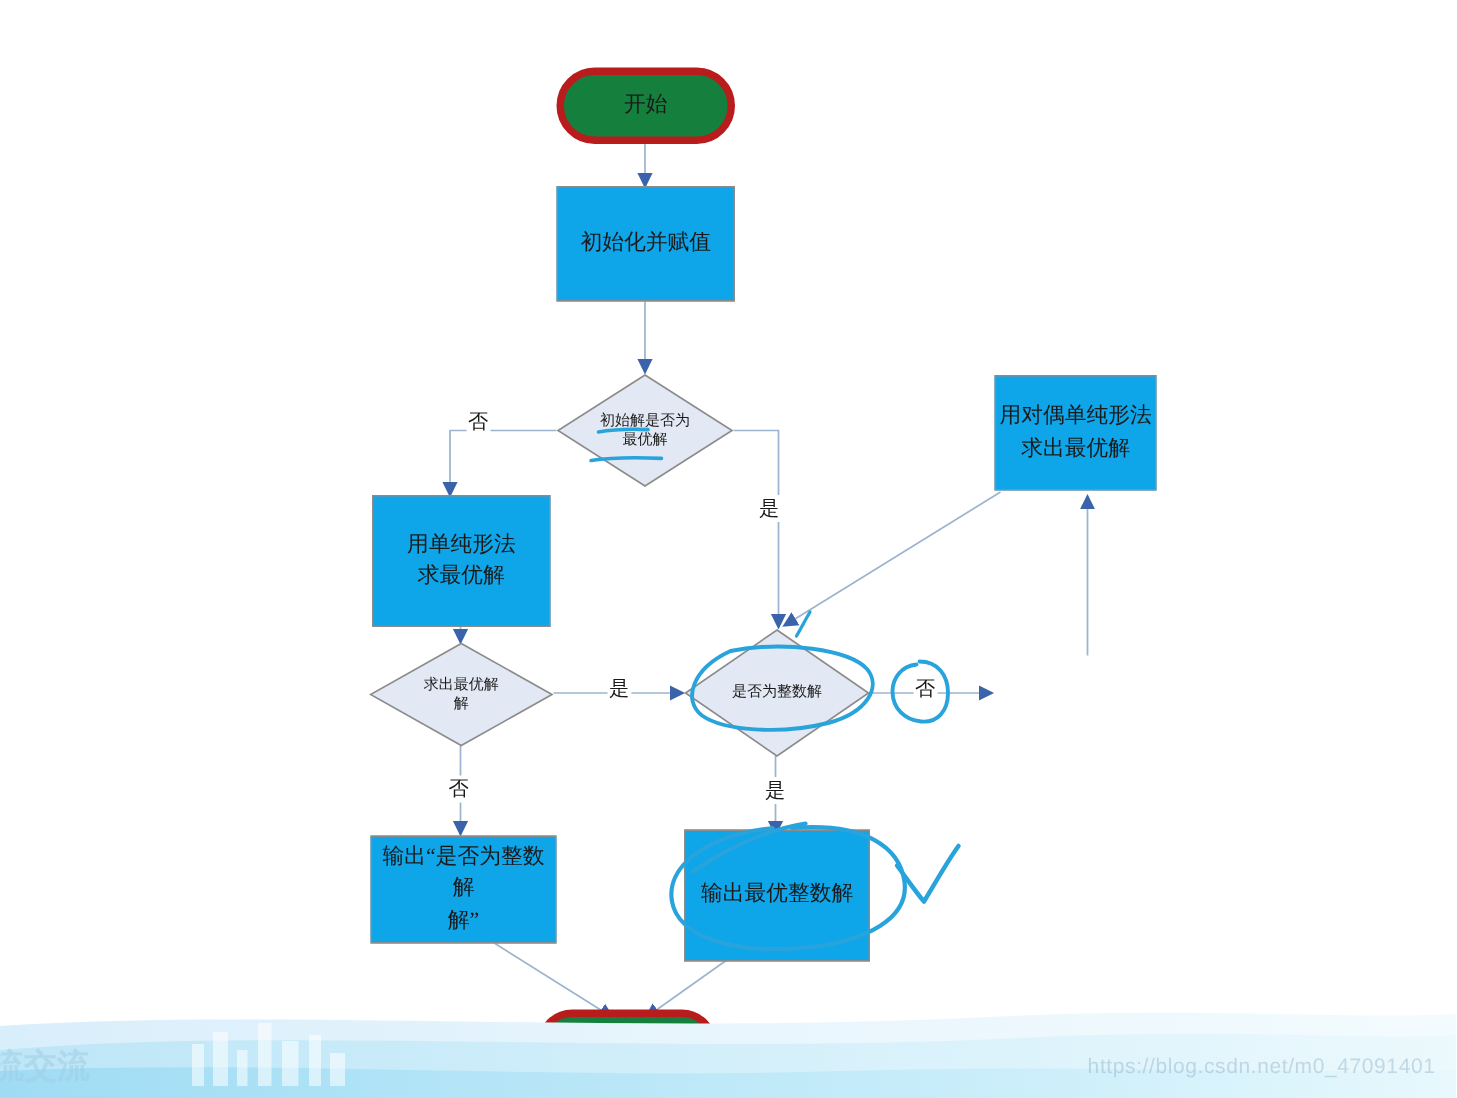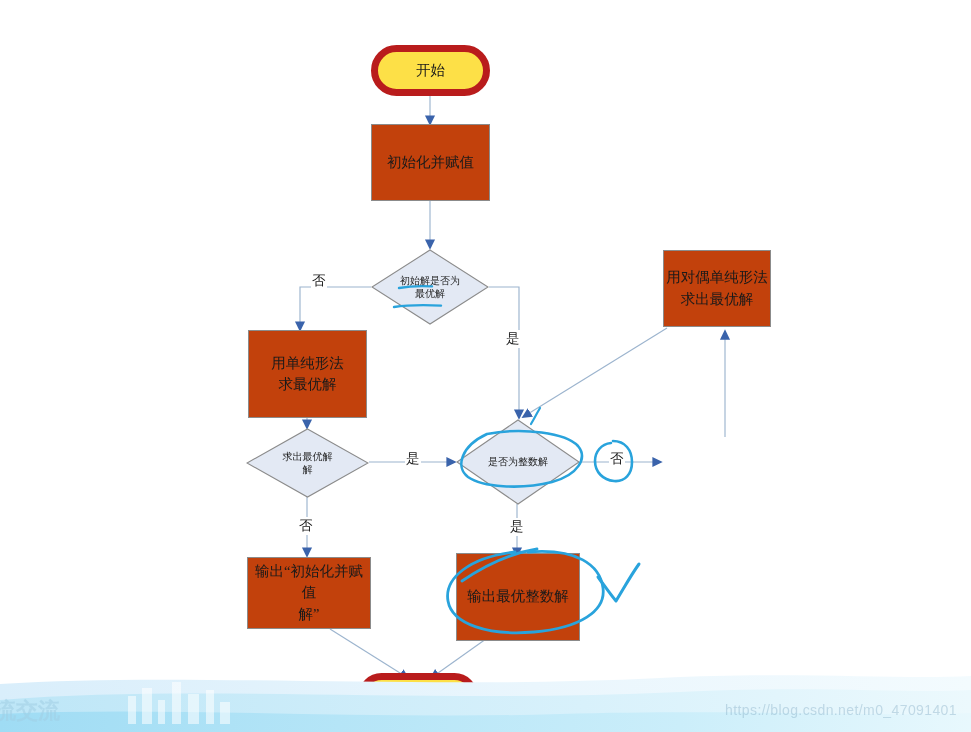--- a/index.html
+++ b/index.html
@@ -29,28 +29,28 @@
     white-space:nowrap;
   }
 
   
   .node{
     position:absolute;box-sizing:border-box;
     display:flex;align-items:center;justify-content:center;
     text-align:center;
     color:#1a1a1a;
     font-size:14.5px;line-height:1.45;
-    background:#c2410c;
+    background:#0ea5e9;
     white-space:pre-line;
   }
   .rect{border:1px solid #8b8b8b;}
   .term{
-    border:7px solid #b91c1c;
+    border:5px solid #b91c1c;
     border-radius:34px;
-    background:#fde047;
+    background:#15803d;
   }
   .diamond{background:transparent;border:none;}
   .diamond .dshape{
     position:absolute;left:0;top:0;width:100%;height:100%;
   }
   .diamond .dlabel{
     position:relative;z-index:2;padding:0 6px;
     font-size:10px;line-height:1.35;
   }
 
@@ -131,21 +131,21 @@
     <svg class="dshape" viewBox="0 0 124 86" preserveAspectRatio="none">
       <polygon points="62,1 123,43 62,85 1,43" fill="#e3e9f4" stroke="#8b8b8b" stroke-width="1.1"></polygon>
     </svg>
     <span class="dlabel">是否为整数解</span>
   </div>
 
   <div class="node rect" style="left:663px;top:250px;width:108px;height:77px;">用对偶单纯形法
 求出最优解</div>
 
 
-  <div class="node rect" style="left:247px;top:557px;width:124px;height:72px;">输出“初始化并赋值
+  <div class="node rect" style="left:247px;top:557px;width:124px;height:72px;">输出“是否为整数解
 解”</div>
 
   <div class="node rect" style="left:456px;top:553px;width:124px;height:88px;">输出最优整数解</div>
 
   <div class="node term" style="left:358px;top:673px;width:120px;height:47px;">程序结束</div>
 
   <span class="edge-label" style="left:311px;top:272px;">否</span>
   <span class="edge-label" style="left:505px;top:330px;">是</span>
   <span class="edge-label" style="left:405px;top:450px;">是</span>
   <span class="edge-label" style="left:298px;top:517px;">否</span>

